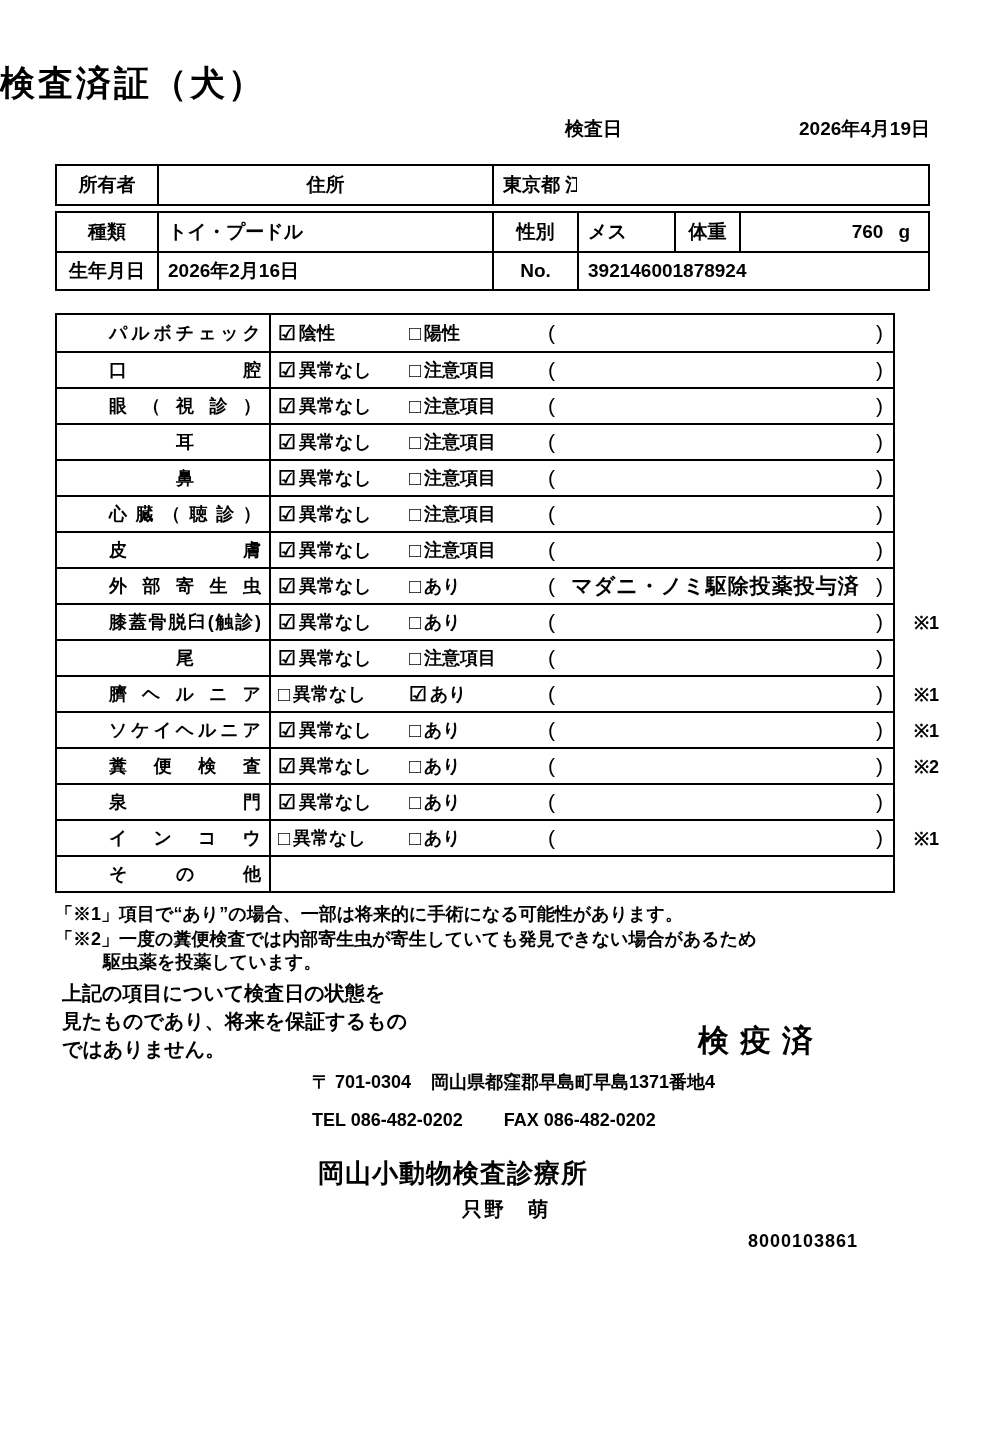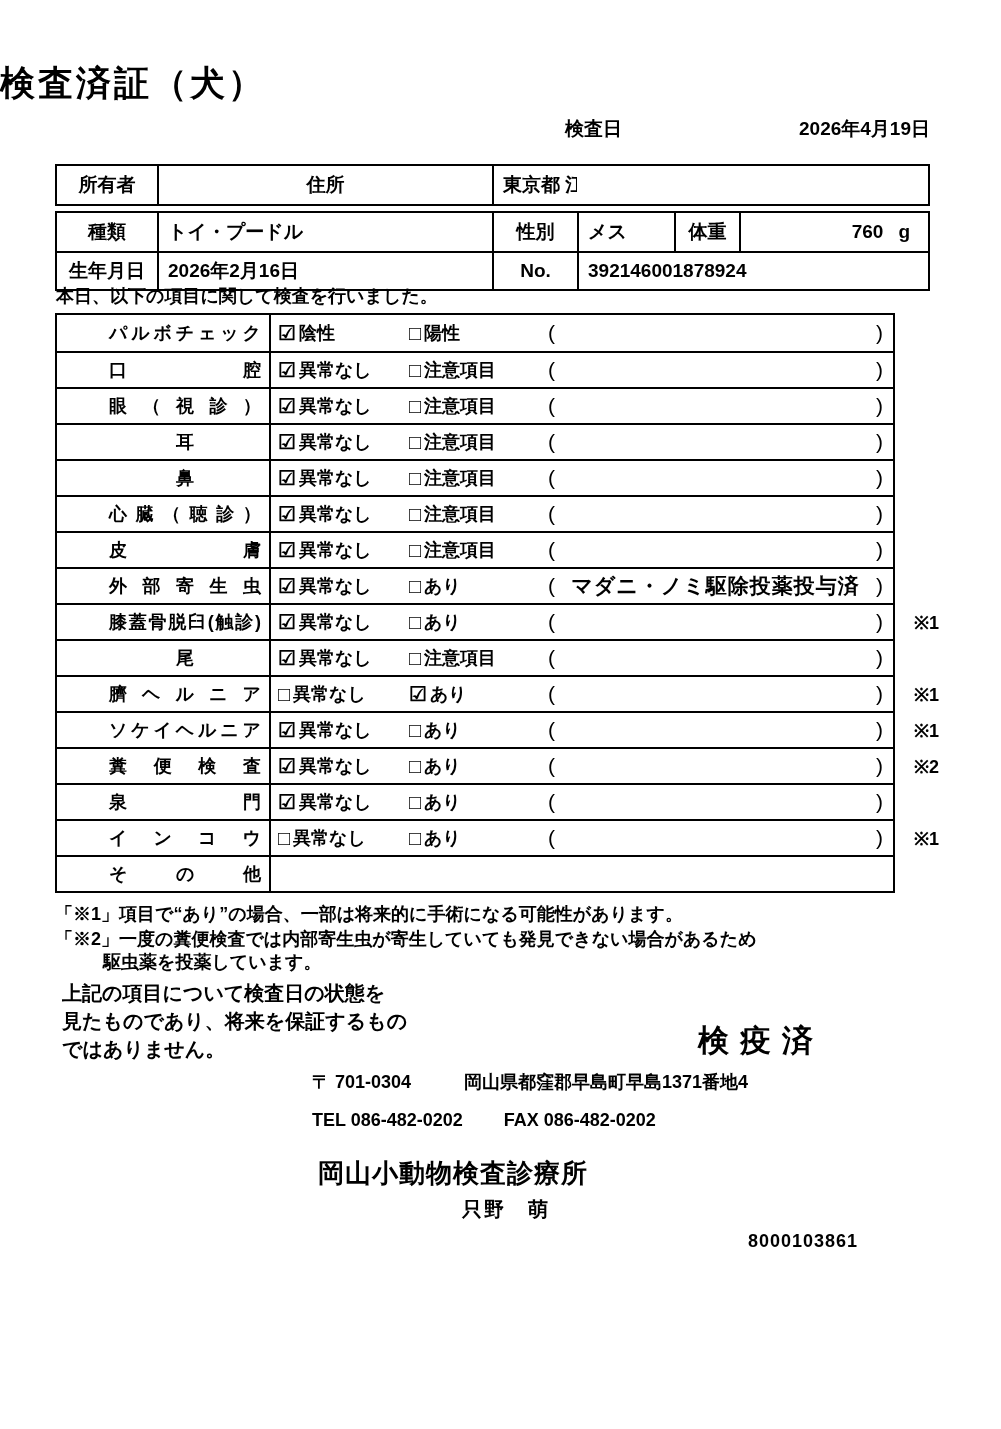--- a/index.html
+++ b/index.html
@@ -50,21 +50,21 @@
   .result-note { flex:1; text-align:center; font-size:21px; letter-spacing:1px; white-space:nowrap; }
   .mark { position:absolute; right:-46px; top:50%; transform:translateY(-50%); font-size:18px; white-space:nowrap; }
   
   .fn1 { position:absolute; top:902px; left:55px; font-size:18px; }
   .fn2 { position:absolute; top:927px; left:55px; font-size:18px; }
   .fn3 { position:absolute; top:950px; left:103px; font-size:18px; }
   
   .disclaimer { position:absolute; top:979px; left:62px; font-size:20px; font-weight:bold; line-height:28px; }
   .stamp { position:absolute; top:1020px; left:698px; font-size:31px; font-weight:bold; letter-spacing:11px; white-space:nowrap; }
   
-  .addr-row { position:absolute; top:1070px; left:312px; display:flex; gap:53px; font-size:18px; }
+  .addr-row { position:absolute; top:1070px; left:312px; display:flex; gap:20px; font-size:18px; }
   .tel-row { position:absolute; top:1110px; left:312px; display:flex; gap:41px; font-size:18px; }
   .clinic-name { position:absolute; top:1156px; left:318px; font-size:26px; font-weight:bold; letter-spacing:1px; }
   .examiner { position:absolute; top:1196px; left:462px; font-size:20px; letter-spacing:2px; }
   .serial { position:absolute; top:1231px; left:748px; font-size:18px; letter-spacing:1px; }
 </style>
 </head>
 <body>
 
 <div class="page">
 
@@ -96,21 +96,20 @@
       </div>
     </div>
     <div class="trow cols-pet2">
       <div class="cell lbl">生年月日</div>
       <div class="cell val">2026年2月16日</div>
       <div class="cell lbl">No.</div>
       <div class="cell val">392146001878924</div>
     </div>
   </div>
 
-  <div class="intro">本日、以下の項目に関して検査を行いました。</div>
 
   <div class="checklist">
       <div class="cl-row">
       <div class="cl-label">
         <span class="item-label">パルボチェック</span>
       </div>
       <div class="cl-content">
         <span class="chk chk1">
           <span class="box">☑</span>
           <span class="opt">陰性</span>

